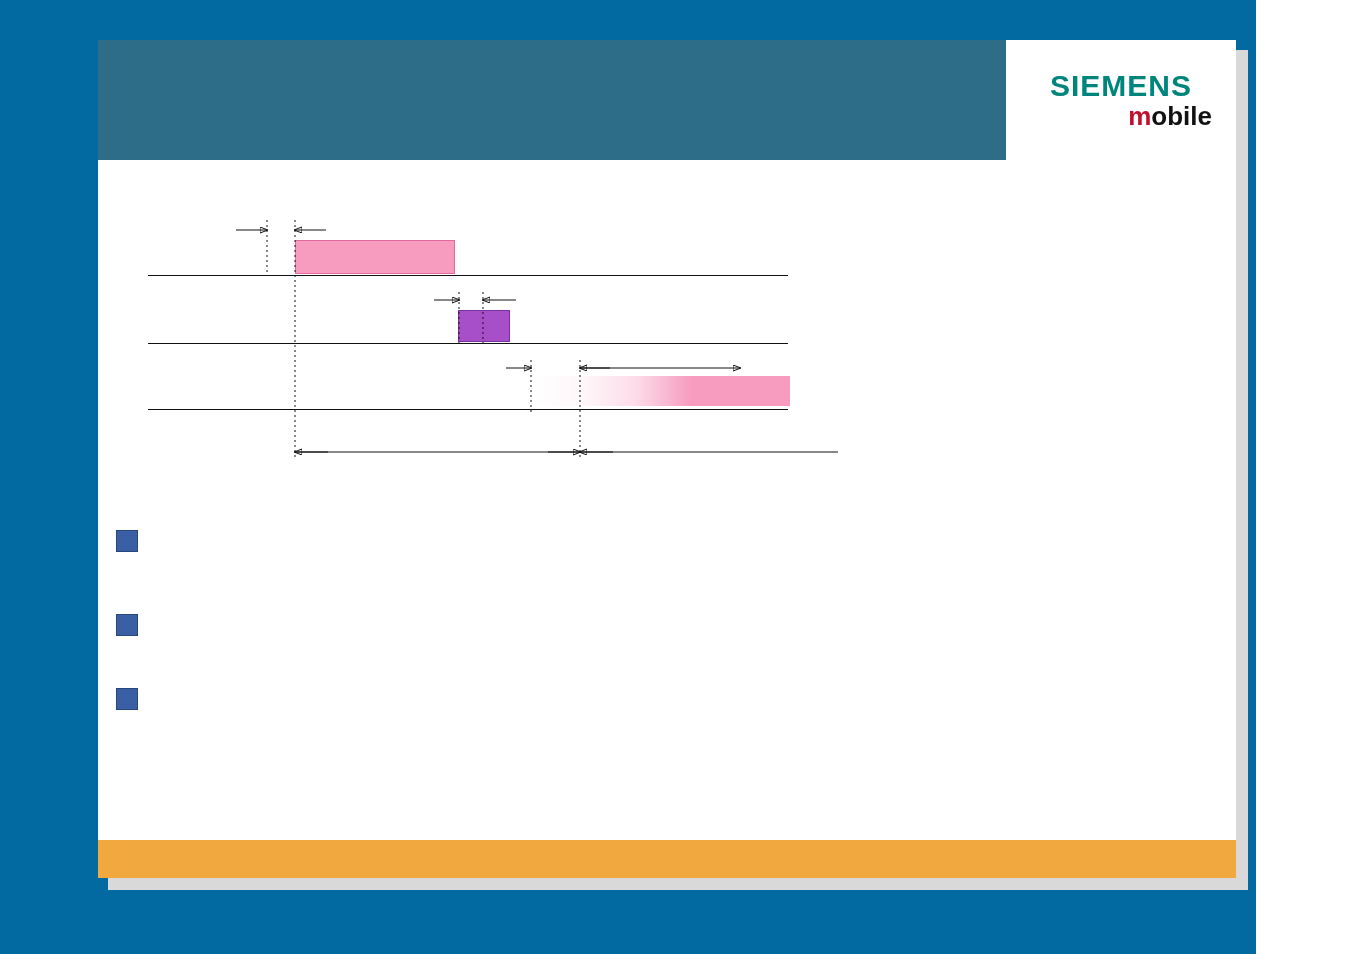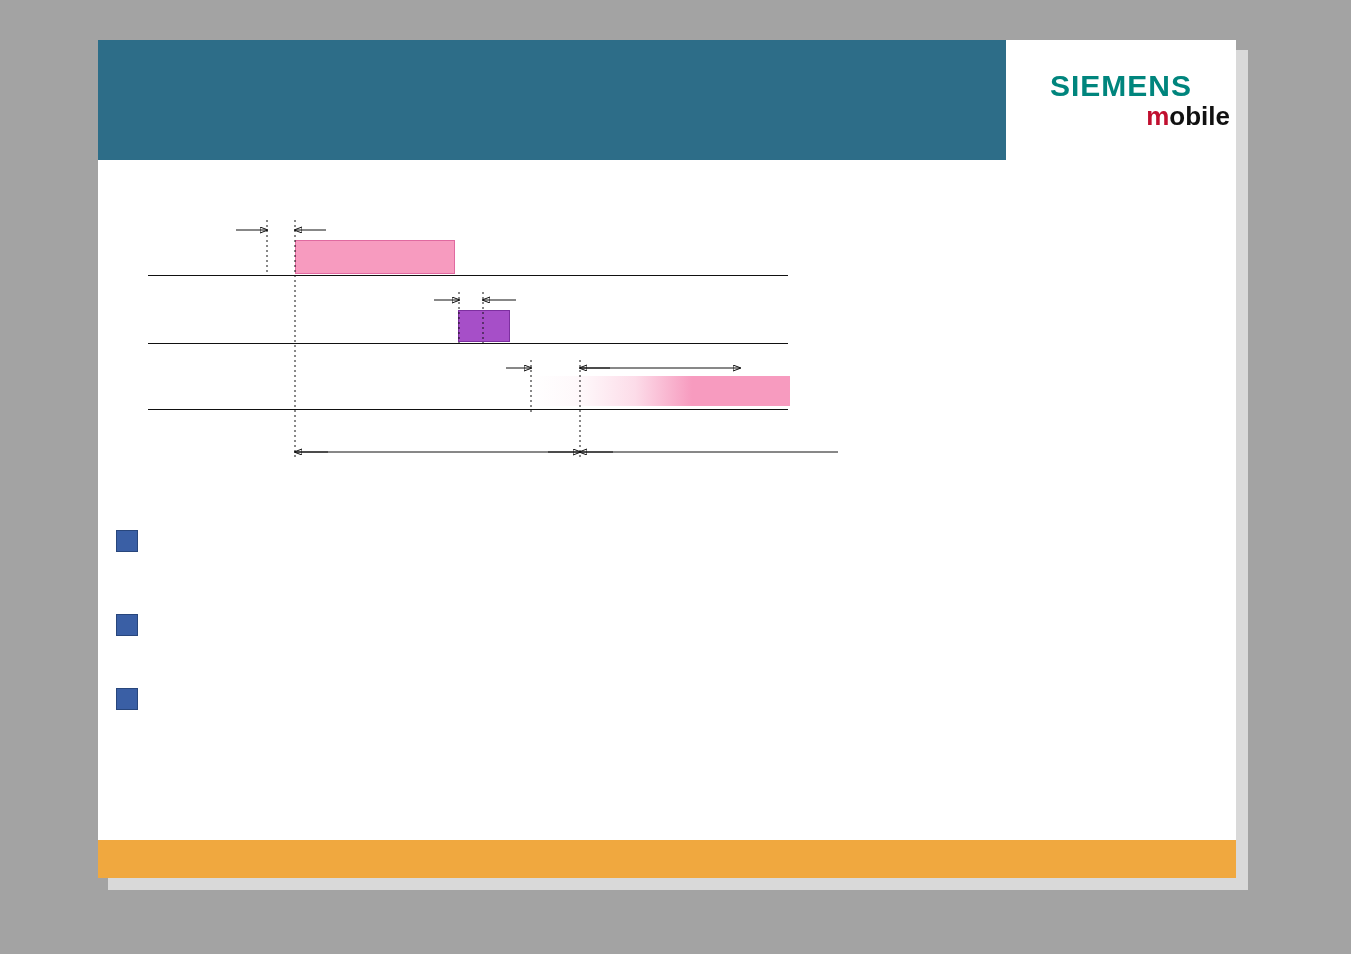--- a/index.html
+++ b/index.html
@@ -1,23 +1,23 @@
 <!DOCTYPE html>
 <html><head>
 <meta charset="utf-8">
 <style>
   html,body{margin:0;padding:0;font-family:Arial,Helvetica,sans-serif;background:#fff;}
-  .page{width:1351px;height:954px;position:relative;background:#a3a3a3;overflow:hidden;}
+  .page{width:1256px;height:954px;position:relative;background:#0369a1;overflow:hidden;}
   
   .shadow{position:absolute;left:108px;top:50px;width:1140px;height:840px;background:#d9d9d9;}
   .slide{position:absolute;left:98px;top:40px;width:1138px;height:838px;background:#fff;}
   .header{position:absolute;left:0;top:0;width:908px;height:120px;background:#2d6d88;}
   .logo-block{position:absolute;left:908px;top:0;width:230px;height:120px;background:#fff;display:flex;flex-direction:column;justify-content:center;align-items:center;}
   .siemens{font-family:Arial,Helvetica,sans-serif;font-weight:900;font-size:30px;color:#00857d;letter-spacing:1px;}
-  .mobile{font-family:Arial,Helvetica,sans-serif;font-weight:600;font-size:26px;color:#111;margin-top:-2px;align-self:flex-end;margin-right:6px;}
+  .mobile{font-family:Arial,Helvetica,sans-serif;font-weight:600;font-size:26px;color:#111;margin-top:-2px;align-self:flex-end;margin-right:24px;}
   .mobile .m{color:#c10f2f;font-weight:900;}
   .footer{position:absolute;left:0;bottom:0;width:100%;height:38px;background:#f0a83f;}
   
   .content{position:absolute;left:0;top:120px;right:0;bottom:38px;}
   
   .sq{position:absolute;width:20px;height:20px;background:#3a5fa5;border:1px solid #28467c;}
   .sq1{left:18px;top:370px;}
   .sq2{left:18px;top:454px;}
   .sq3{left:18px;top:528px;}
   

